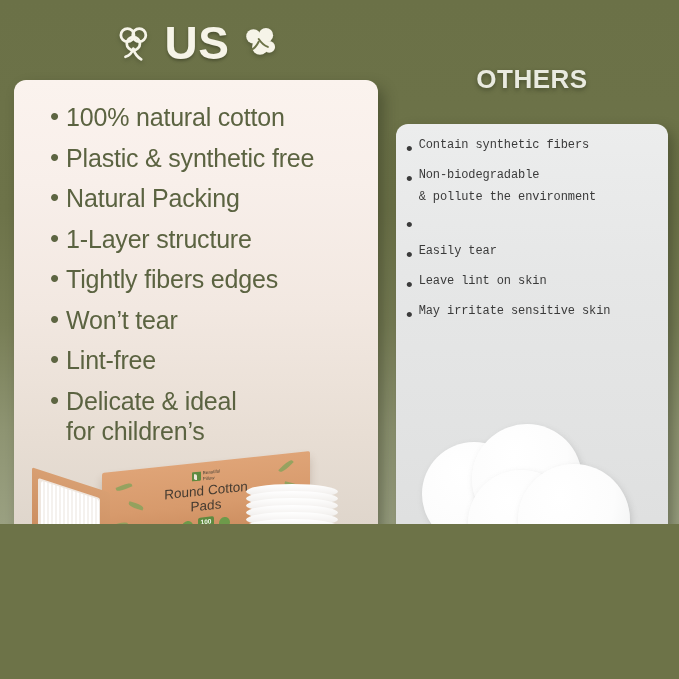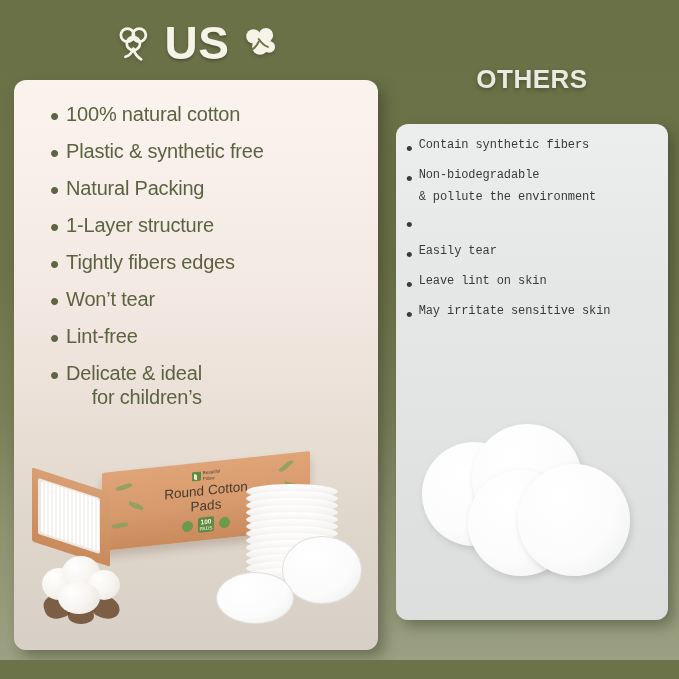--- a/index.html
+++ b/index.html
@@ -10,21 +10,21 @@
     width: 679px;
     height: 679px;
     overflow: hidden;
     font-family: "Liberation Sans", sans-serif;
     background: #6d7348;
   }
 
   #stage {
     position: relative;
     width: 679px;
-    height: 660px;
+    height: 524px;
     background:
       linear-gradient(to bottom,
         #6b7147 0%,
         #6d7349 40%,
         #787e56 62%,
         #8e9472 82%,
         #9aa081 100%);
     overflow: hidden;
   }
 
@@ -147,23 +147,22 @@
     color: #3b3b3b;
     font-size: 19px;
     margin-right: 6px;
     margin-top: 1px;
   }
   .bullet-text {
     line-height: 1.22;
   }
   #list-us .bullet-text {
     color: #5b6341;
-    font-size: 20px;
+    font-size: 25px;
     letter-spacing: -0.2px;
-    text-align: right;
   }
   #list-others .bullet-text {
     color: #3a3a3a;
     font-size: 12px;
     letter-spacing: -0.1px;
     font-family: Liberation Mono, monospace;
   }
   .bullet-line2 {
     display: block;
   }

